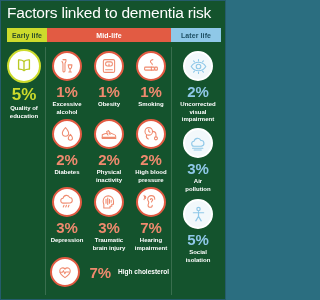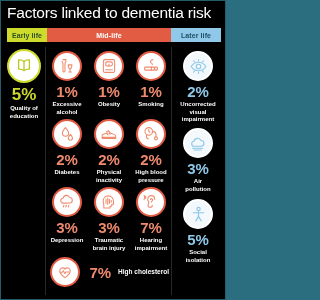--- a/index.html
+++ b/index.html
@@ -4,21 +4,21 @@
 <style>
   html,body{margin:0;padding:0;}
   body{
     width:226px;height:300px;overflow:hidden;
     background:#2b6e80;
     font-family:"Liberation Sans", sans-serif;
     -webkit-font-smoothing:antialiased;
   }
   #infographic{
     position:relative;width:226px;height:300px;
-    background:#000000;
+    background:#14532d;
     box-sizing:border-box;
     border:1px solid #245c6c;
   }
 
   
   .title{
     position:absolute;left:6px;top:2px;width:216px;
     color:#ffffff;font-size:15.5px;line-height:20px;
     letter-spacing:-0.2px;white-space:nowrap;
   }

